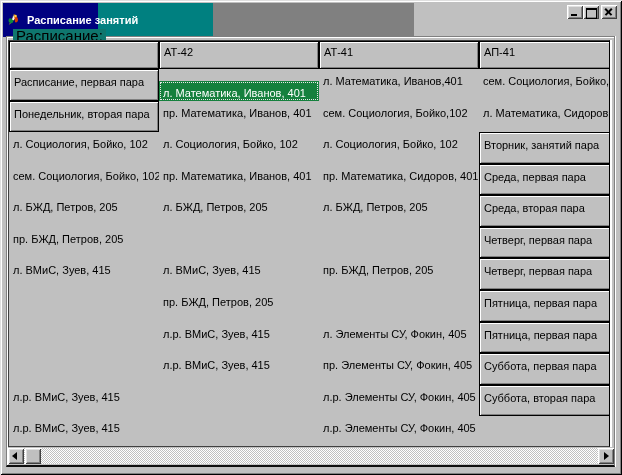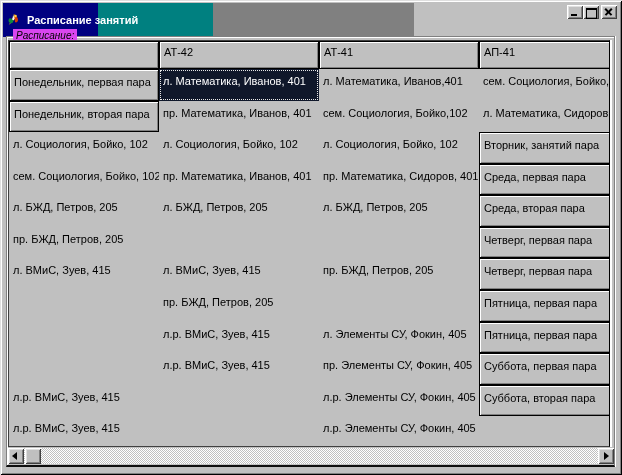--- a/index.html
+++ b/index.html
@@ -43,22 +43,22 @@
   .glyph-close::after  { transform:rotate(-45deg); }
 
   
   .groupbox {
     position:absolute; left:6px; top:36px; width:609px; height:431px;
     border:1px solid #808080;
     border-bottom:2px solid #0d0d0d;
     box-shadow: inset 1px 1px 0 #fff, 1px 0 0 #fff;
   }
   .groupbox-label {
-    position:absolute; top:-8px; left:6px; background:#d946ef;
-    font-size:10px; padding:0 3px; line-height:13px; color:#000;font-style:italic;
+    position:absolute; top:-8px; left:6px; background:#0f766e;
+    font-size:15px; padding:0 3px; line-height:13px; color:#000;
   }
 
   
   .grid {
     position:absolute; left:1px; top:3px; width:602px; height:407px;
     background:#c0c0c0; overflow:hidden;
     border:1px solid #404040; border-right-color:#000;
     box-shadow: 2px 0 0 #fff;
     display:grid;
     grid-template-columns:150px 160px 160px 160px;
@@ -66,21 +66,21 @@
   }
   .c {
     font-size:11px; color:#000; padding:6px 2px 0 4px;
     white-space:nowrap; overflow:hidden;
   }
   .fixed {
     background:#c0c0c0; border:1px solid #000;
     box-shadow: inset 1px 1px 0 #fff, inset -1px -1px 0 #808080;
   }
   .head { padding-top:4px; }
-  .sel  { background:#0f172a; color:#fff; outline:1px dotted #e8e8e8; outline-offset:-2px; }
+  .sel  { background:#15803d; color:#fff; outline:1px dotted #e8e8e8; outline-offset:-2px;margin-top:12px; }
 
   
   .hscroll {
     position:absolute; left:1px; bottom:1px; width:606px; height:16px;
     background:#c0c0c0;
     background-image: conic-gradient(#fff 0 25%, transparent 0 50%, #fff 0 75%, transparent 0);
     background-size:2px 2px;
   }
   .sb-btn, .sb-thumb {
     position:absolute; top:0; width:16px; height:16px; background:#c0c0c0;
@@ -116,21 +116,21 @@
   </div>
 
   <div class="groupbox">
     <span class="groupbox-label">Расписание:</span>
 
     <div class="grid">
         <div class="c fixed head"></div>
         <div class="c fixed head">АТ-42</div>
         <div class="c fixed head">АТ-41</div>
         <div class="c fixed head">АП-41</div>
-        <div class="c fixed">Понедельник, первая пара</div>
+        <div class="c fixed">Расписание, первая пара</div>
         <div class="c data sel">л. Математика, Иванов, 401</div>
         <div class="c data">л. Математика, Иванов,401</div>
         <div class="c data">сем. Социология, Бойко, 102</div>
         <div class="c fixed">Понедельник, вторая пара</div>
         <div class="c data">пр. Математика, Иванов, 401</div>
         <div class="c data">сем. Социология, Бойко,102</div>
         <div class="c data">л. Математика, Сидоров, 401</div>
         <div class="c data">л. Социология, Бойко, 102</div>
         <div class="c data">л. Социология, Бойко, 102</div>
         <div class="c data">л. Социология, Бойко, 102</div>

